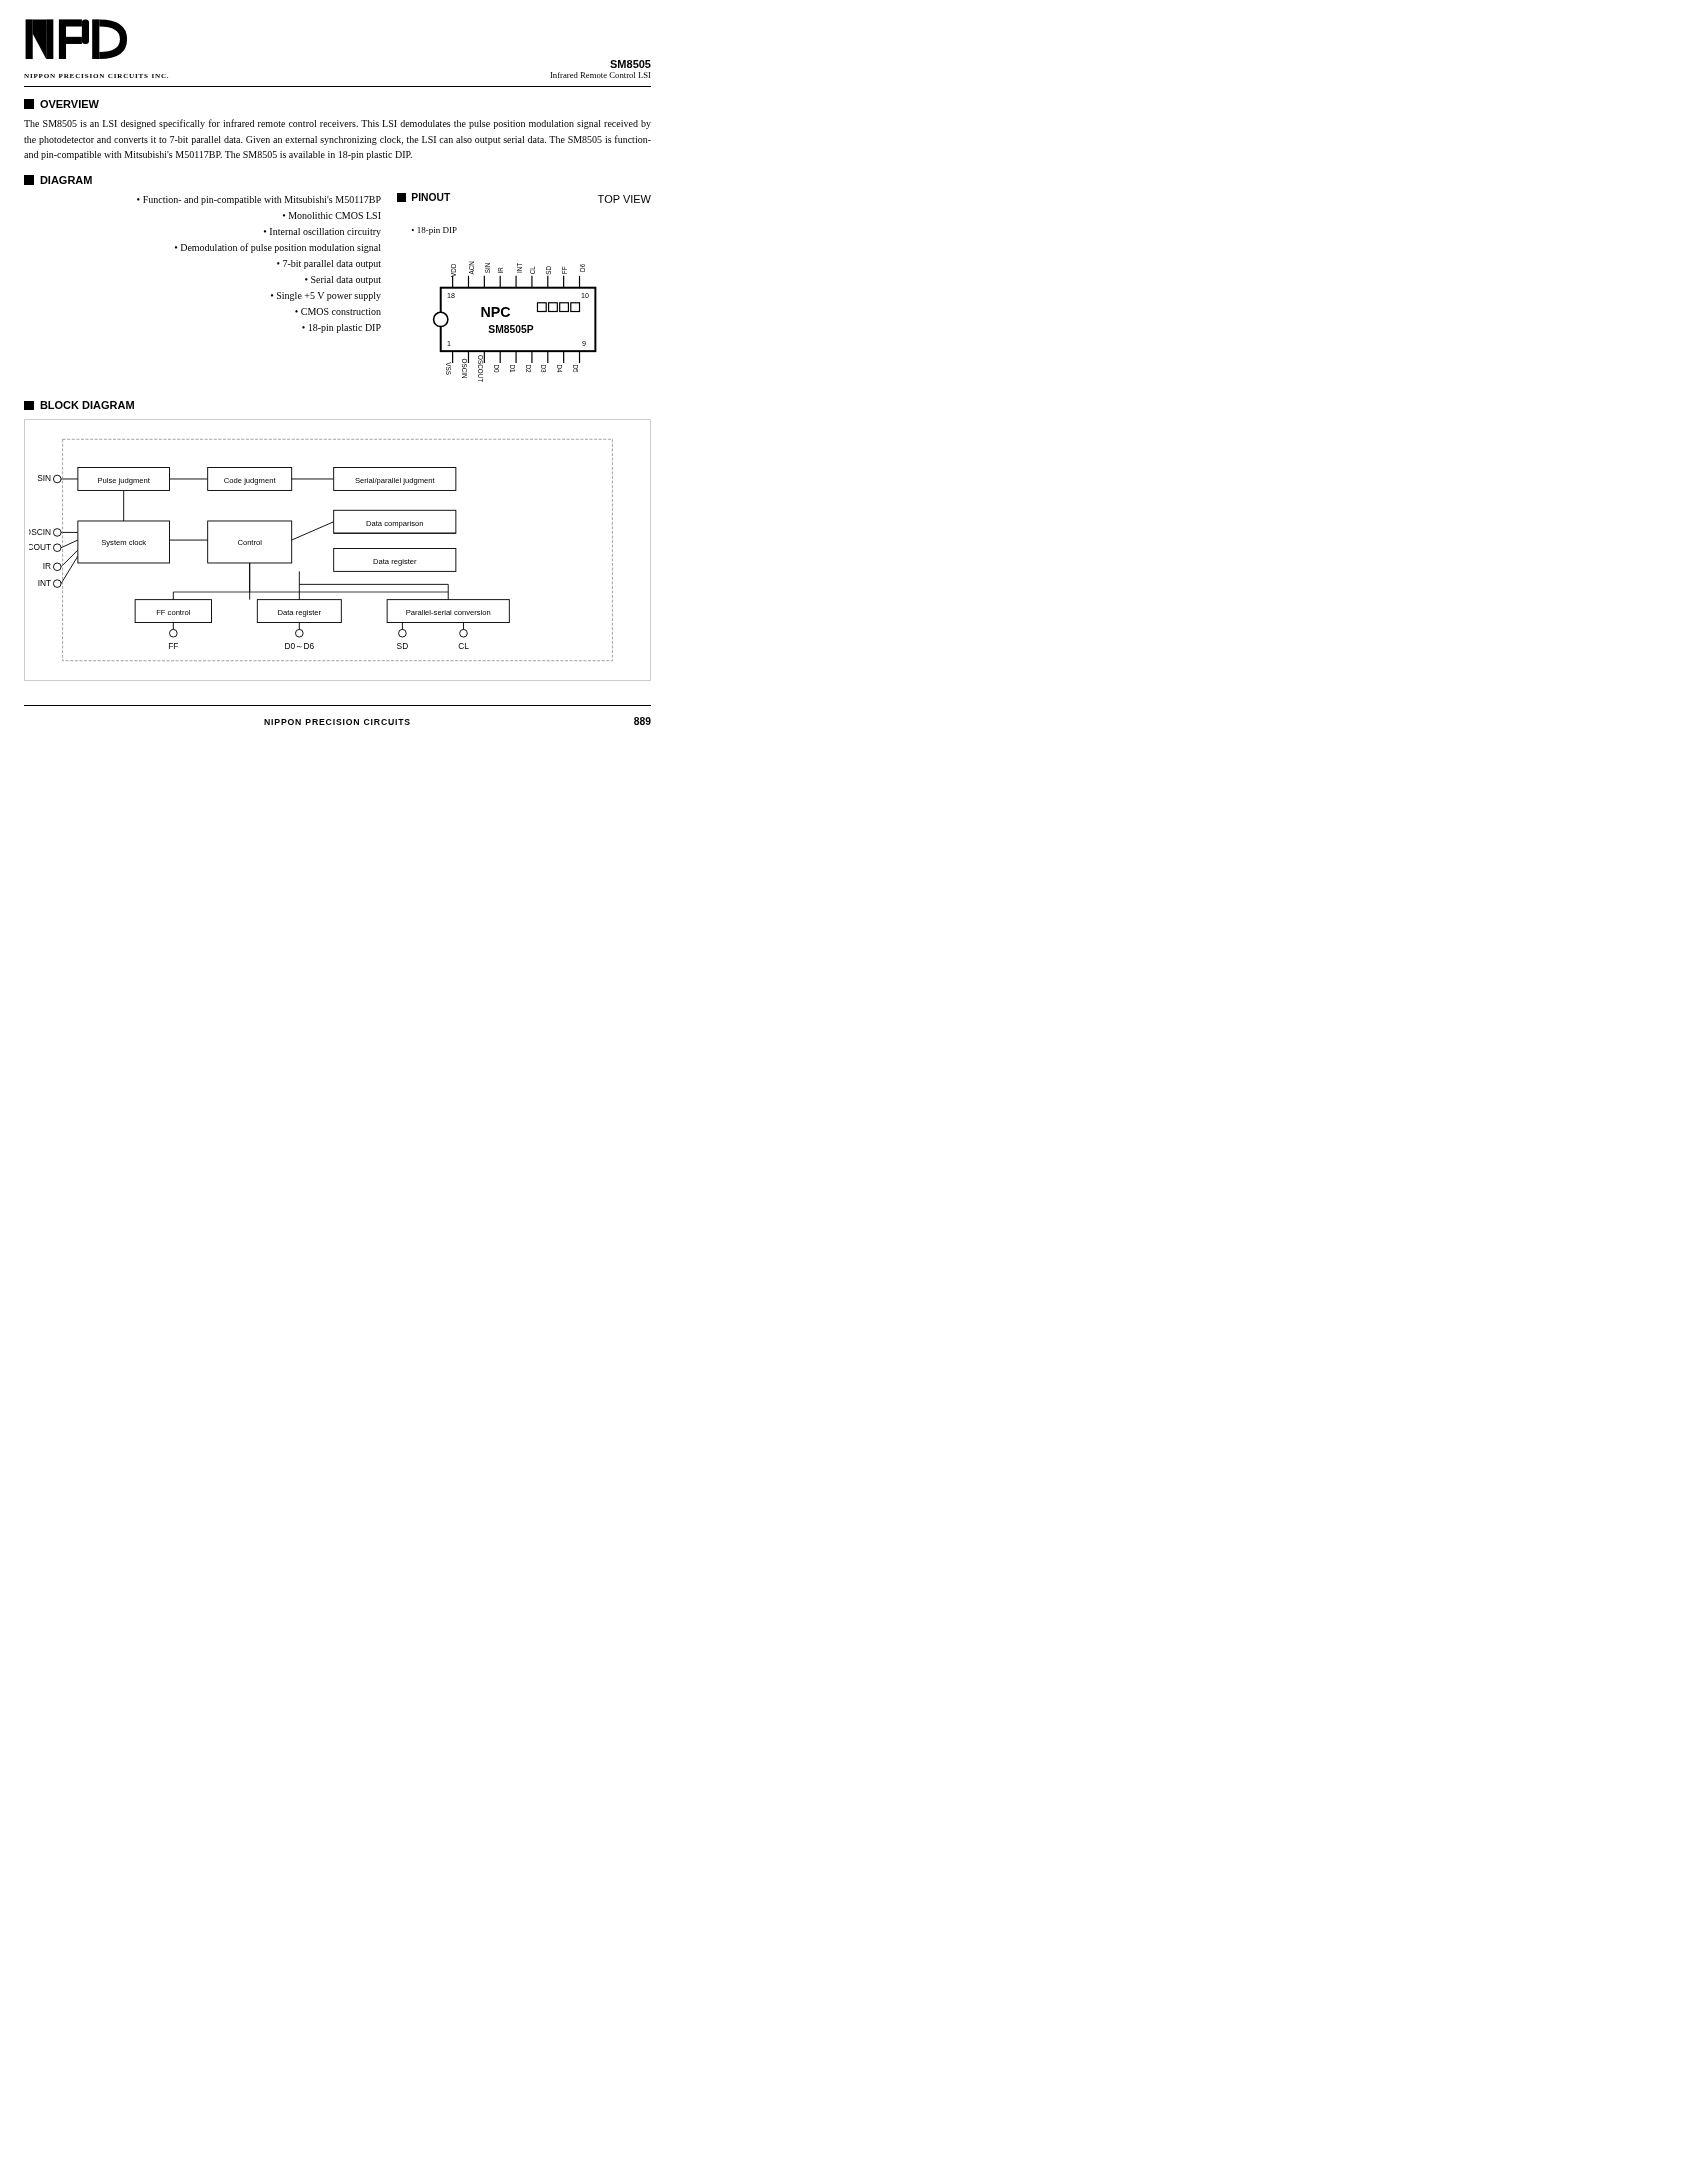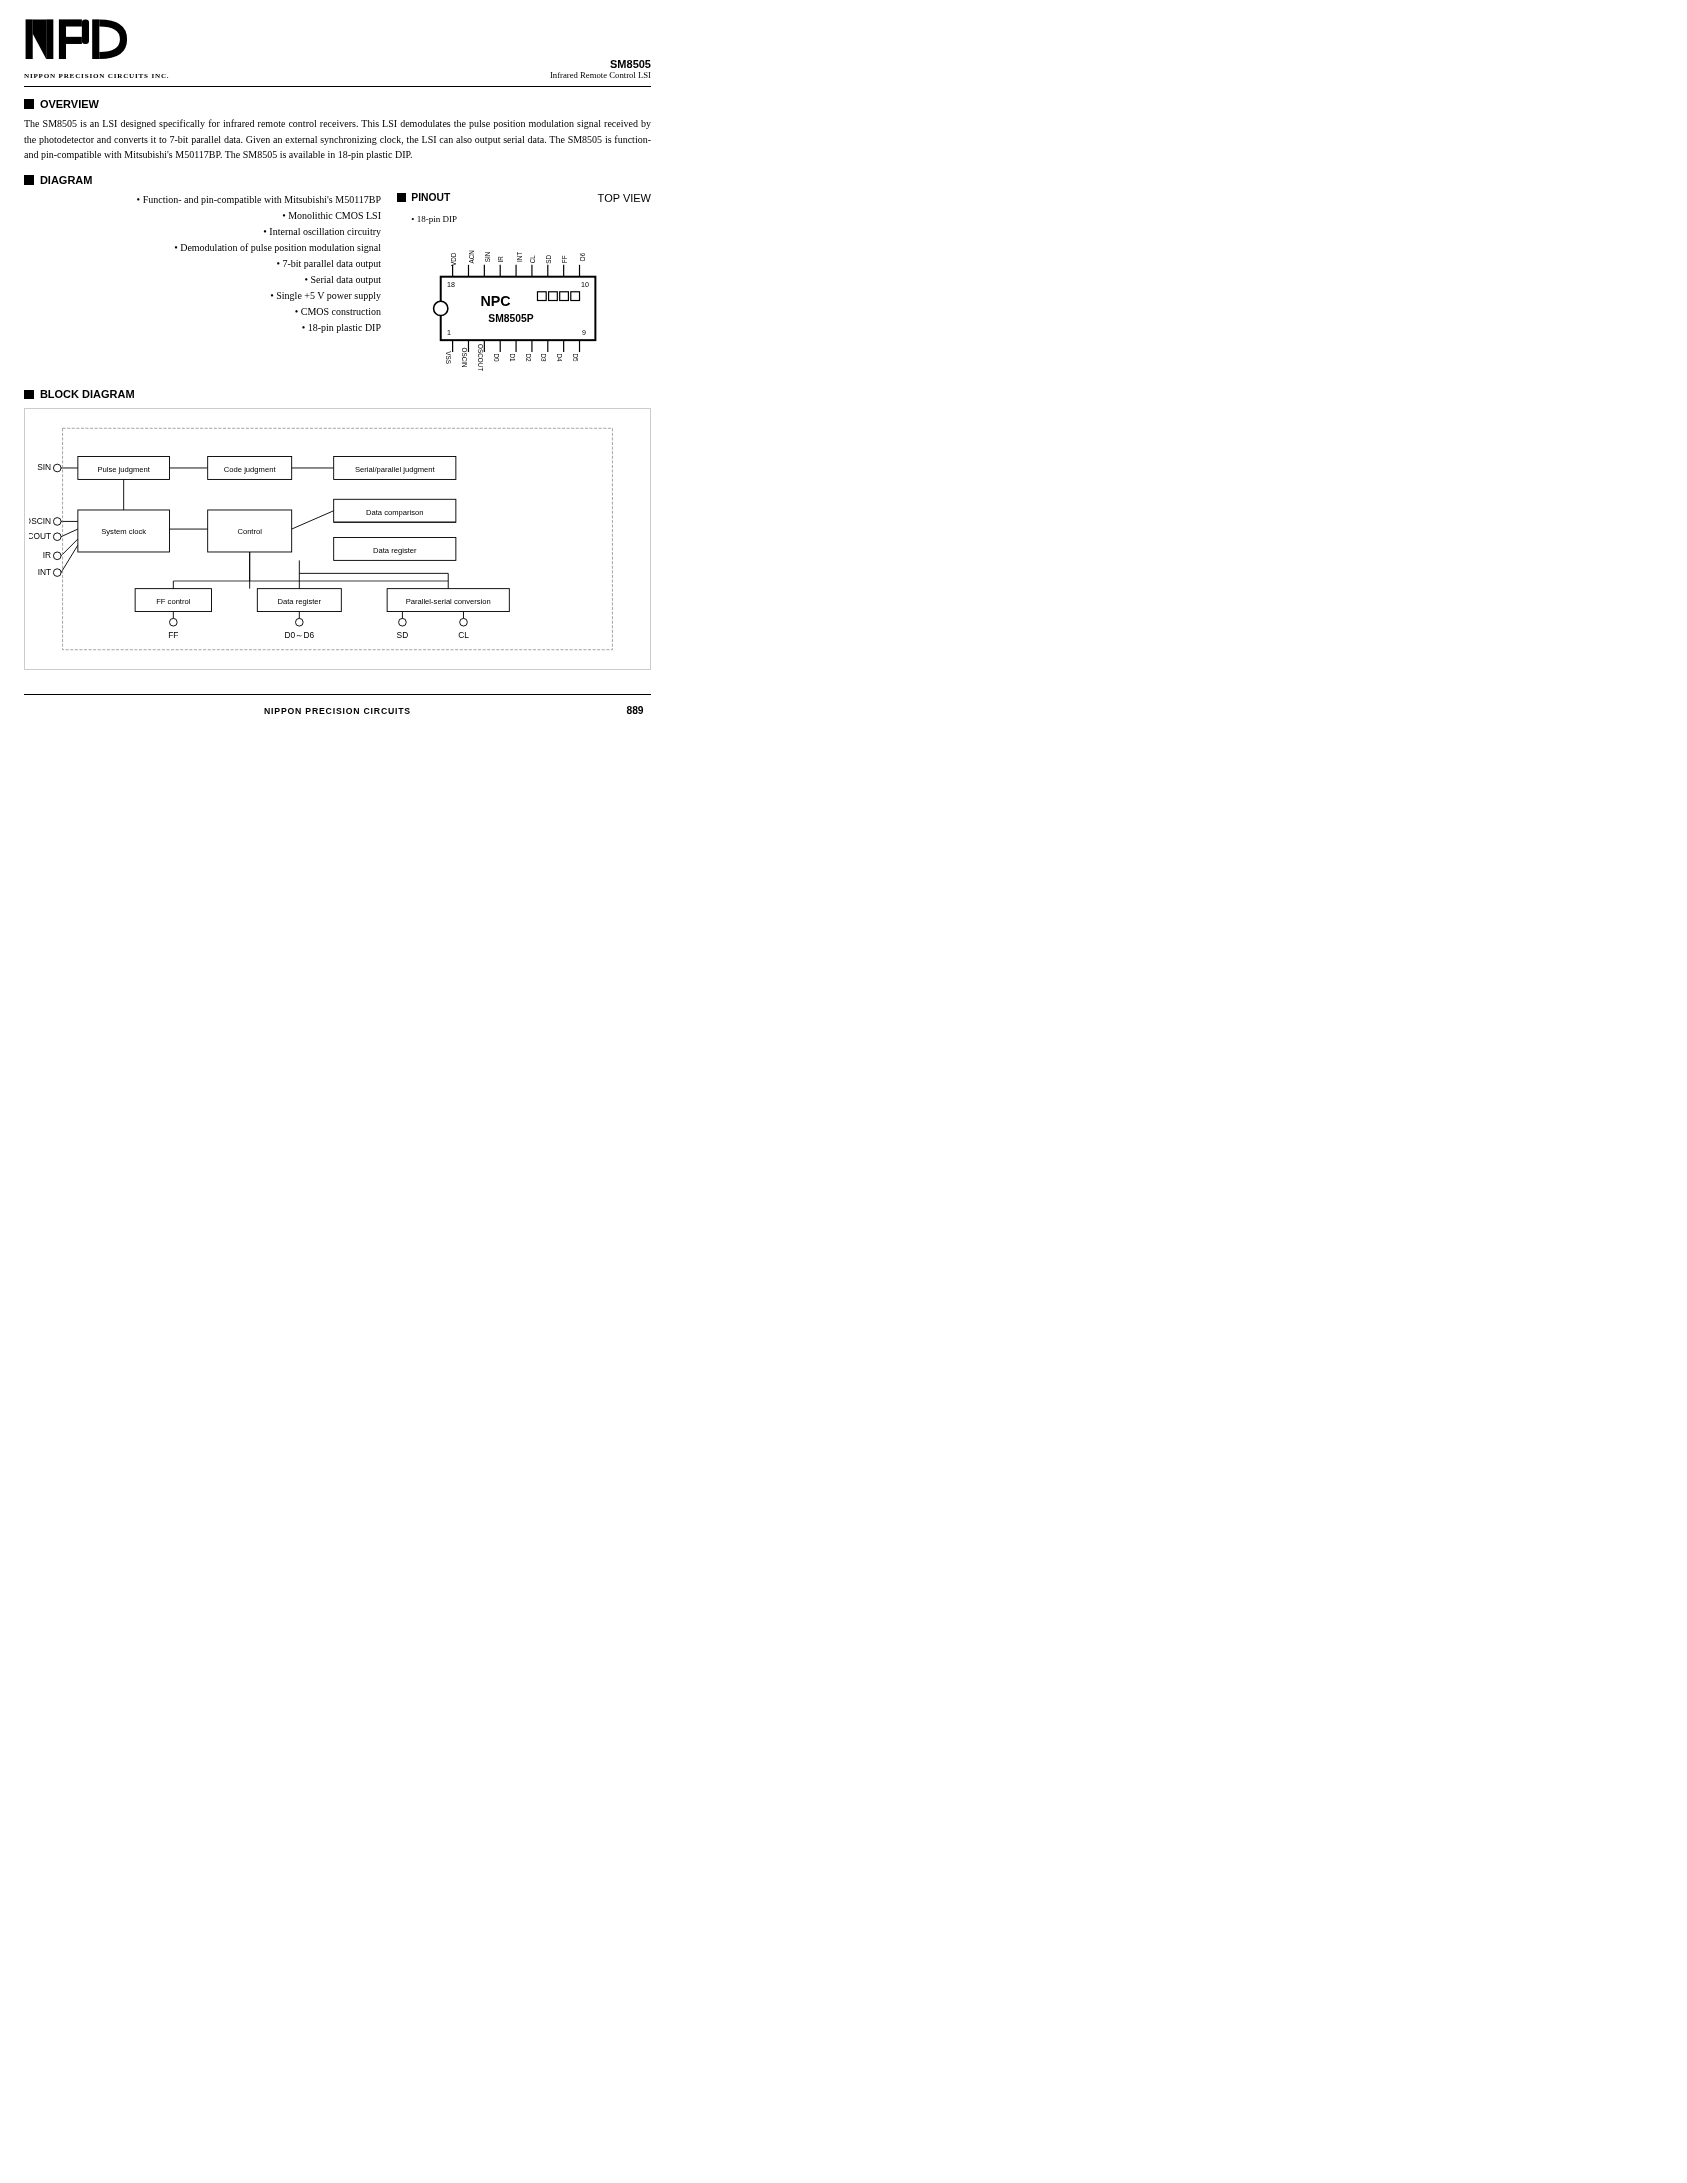--- a/index.html
+++ b/index.html
@@ -126,21 +126,21 @@
       letter-spacing: 0.8px;
       font-family: Arial, sans-serif;
       flex: 1;
       text-align: center;
     }
     .footer-page {
       font-size: 10.3px;
       font-weight: bold;
       font-family: Arial, sans-serif;
       min-width: 32px;
-      text-align: center;
+      text-align: right;
     }
     .footer-left { min-width: 32px; }
   </style>
 </head>
 <body>
 
 <div class="header">
   <div class="logo-area">
     <div class="logo-npc">
       
@@ -186,21 +186,21 @@
     <div class="feature-item">Internal oscillation circuitry</div>
     <div class="feature-item">Demodulation of pulse position modulation signal</div>
     <div class="feature-item">7-bit parallel data output</div>
     <div class="feature-item">Serial data output</div>
     <div class="feature-item">Single +5 V power supply</div>
     <div class="feature-item">CMOS construction</div>
     <div class="feature-item">18-pin plastic DIP</div>
   </div>
 
   <div class="pinout-col">
-    <div style="display:flex; justify-content:space-between; margin-bottom:8px;">
+    <div style="display:flex; justify-content:space-between; align-items:center; margin-bottom:19px;">
       <div class="pinout-header">
         <span class="bullet-square"></span>
         <span>PINOUT</span>
       </div>
       <div style="font-weight:normal; font-size:11px; font-family:Arial,sans-serif;">TOP VIEW</div>
     </div>
     <div class="pin18-dip">18-pin DIP</div>
 
     <svg width="230" height="143" viewBox="0 0 290 180" style="display:block; margin: 0 auto;font-size:13px">
 

